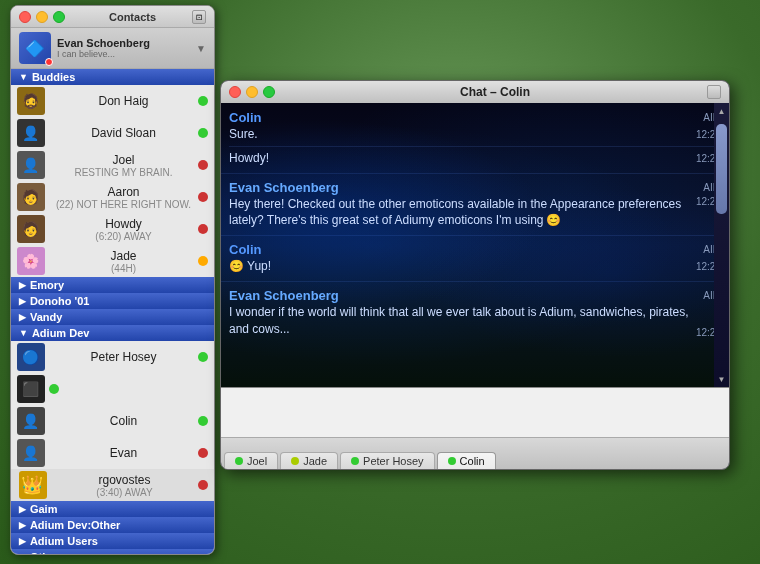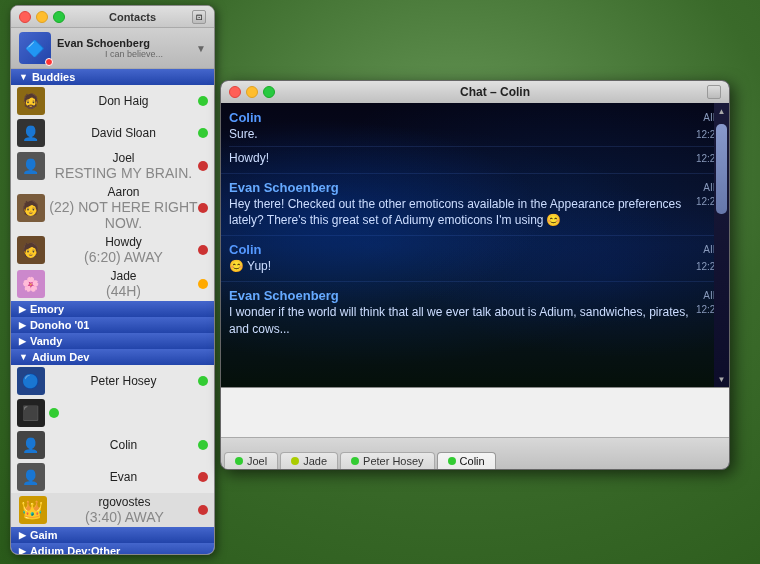--- a/index.html
+++ b/index.html
@@ -115,21 +115,20 @@
 
     .user-name {
       font-size: 11px;
       font-weight: bold;
       color: #222;
     }
 
     .user-status {
       font-size: 9px;
       color: #666;
-      margin-left: 48px;
     }
 
     .status-arrow {
       font-size: 10px;
       color: #666;
     }
 
     .contacts-body {
       flex: 1;
       overflow-y: auto;
@@ -184,21 +183,21 @@
     }
 
     .contact-name {
       font-size: 12px;
       color: #222;
       text-align: center;
       display: block;
     }
 
     .contact-substatus {
-      font-size: 14px;
+      font-size: 10px;
       color: #888;
       text-align: center;
       display: block;
       text-transform: uppercase;
     }
 
     .contact-status-indicator {
       width: 10px;
       height: 10px;
       border-radius: 50%;
@@ -605,21 +604,21 @@
       </div>
     </div>
 
     <div class="message-divider"></div>
 
     <div class="message-block">
       <div class="message-header">
         <span class="message-sender evan">Evan Schoenberg</span>
         <span class="message-network">AIM</span>
       </div>
-      <div style="display:flex;justify-content:space-between;align-items:flex-start;">
+      <div style="display:flex;justify-content:space-between;align-items:flex-end;">
         <span class="message-text" style="flex:1;padding-right:6px;">I wonder if the world will think that all we ever talk about is Adium, sandwiches, pirates, and cows...</span>
         <span class="message-time" style="flex-shrink:0;">12:24</span>
       </div>
     </div>
 
     <div style="position:absolute;right:0;top:0;bottom:0;width:15px;background:linear-gradient(to bottom,#1a1a3a,#0d0d2a);display:flex;flex-direction:column;">
       <div style="height:16px;display:flex;align-items:center;justify-content:center;color:#aaa;font-size:8px;">▲</div>
       <div style="flex:1;display:flex;align-items:flex-start;justify-content:center;padding-top:5px;">
         <div style="width:11px;height:90px;background:linear-gradient(to bottom,#8899cc,#6677aa);border-radius:5px;"></div>
       </div>

